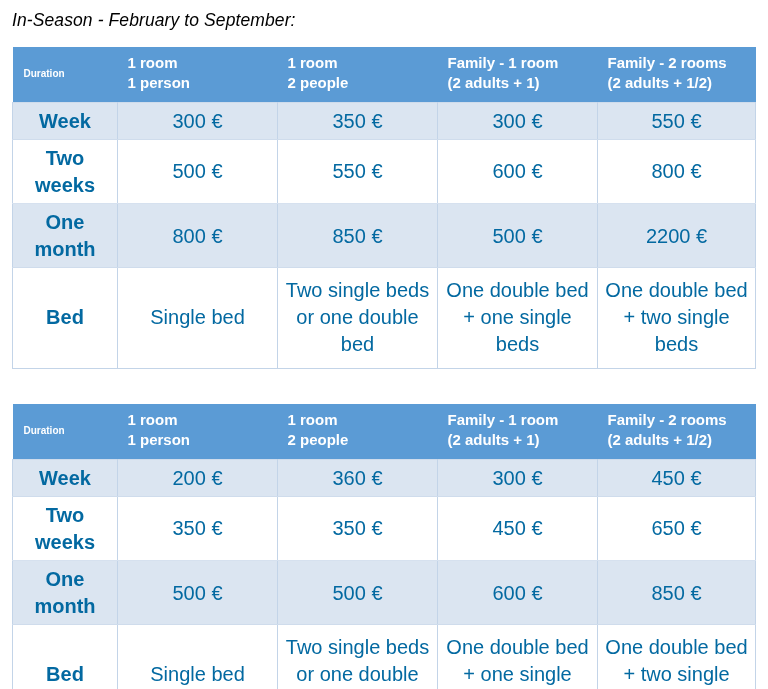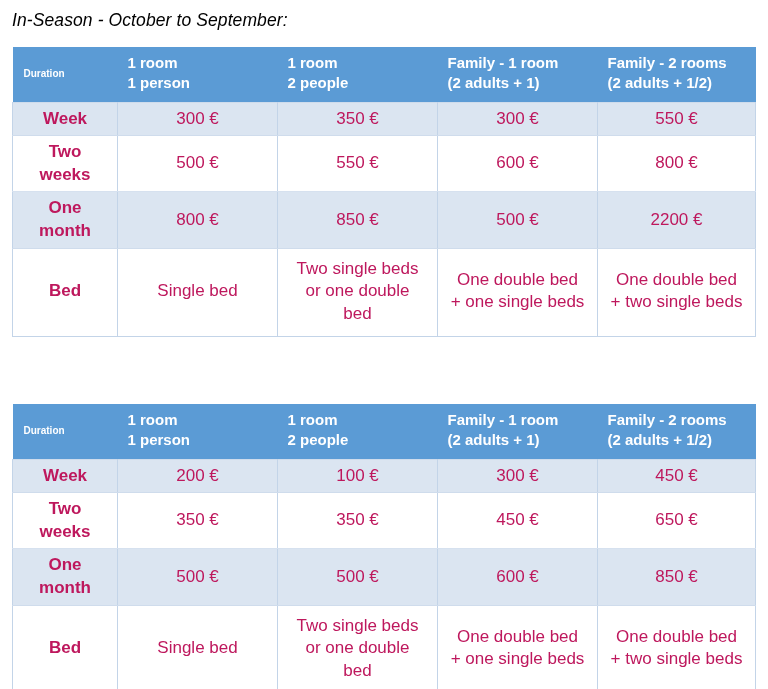--- a/index.html
+++ b/index.html
@@ -59,26 +59,26 @@
     font-size: 10px;
     padding-left: 11px;
   }
   .head-line { display: block; white-space: nowrap; }
 
   .price-table tbody td {
     border-left: 1px solid #c3d4e8;
     border-right: 1px solid #c3d4e8;
     border-top: 1px solid #ffffff;
     border-bottom: 1px solid #ffffff;
-    font-size: 17px;
+    font-size: 20px;
     text-align: center;
     vertical-align: middle;
     padding: 5px 6px;
     line-height: 1.33;
-    color: #be185d;
+    color: #0369a1;
   }
   .price-table tbody tr.shade td {
     background: #dbe5f1;
     border-top-color: #cfdcec;
     border-bottom-color: #cfdcec;
   }
   .price-table tbody tr.plain td {
     background: #ffffff;
     border-top-color: #d6e1ef;
     border-bottom-color: #d6e1ef;
@@ -104,21 +104,21 @@
   #title-in-season   { position: absolute; left: 12px; top: 12px; }
   #table-in-season   { position: absolute; left: 12px; top: 47px; }
   #title-off-season  { position: absolute; left: 12px; top: 369px; }
   #table-off-season  { position: absolute; left: 12px; top: 404px; }
 </style>
 </head>
 <body>
 
 <div class="page">
 
-  <div class="section-title" id="title-in-season">In-Season - October to September:</div>
+  <div class="section-title" id="title-in-season">In-Season - February to September:</div>
 
   <div id="table-in-season">
       <table class="price-table">
         <colgroup>
           <col class="c-duration">
           <col class="c-r1p1">
           <col class="c-r1p2">
           <col class="c-fam1">
           <col class="c-fam2">
         </colgroup>
@@ -259,21 +259,21 @@
         </thead>
         <tbody>
           <tr class="shade">
             <td class="dur">
               <span class="cell-line">Week</span>
             </td>
             <td>
               <span class="cell-line">200 €</span>
             </td>
             <td>
-              <span class="cell-line">100 €</span>
+              <span class="cell-line">360 €</span>
             </td>
             <td>
               <span class="cell-line">300 €</span>
             </td>
             <td>
               <span class="cell-line">450 €</span>
             </td>
           </tr>
           <tr class="plain">
             <td class="dur">

